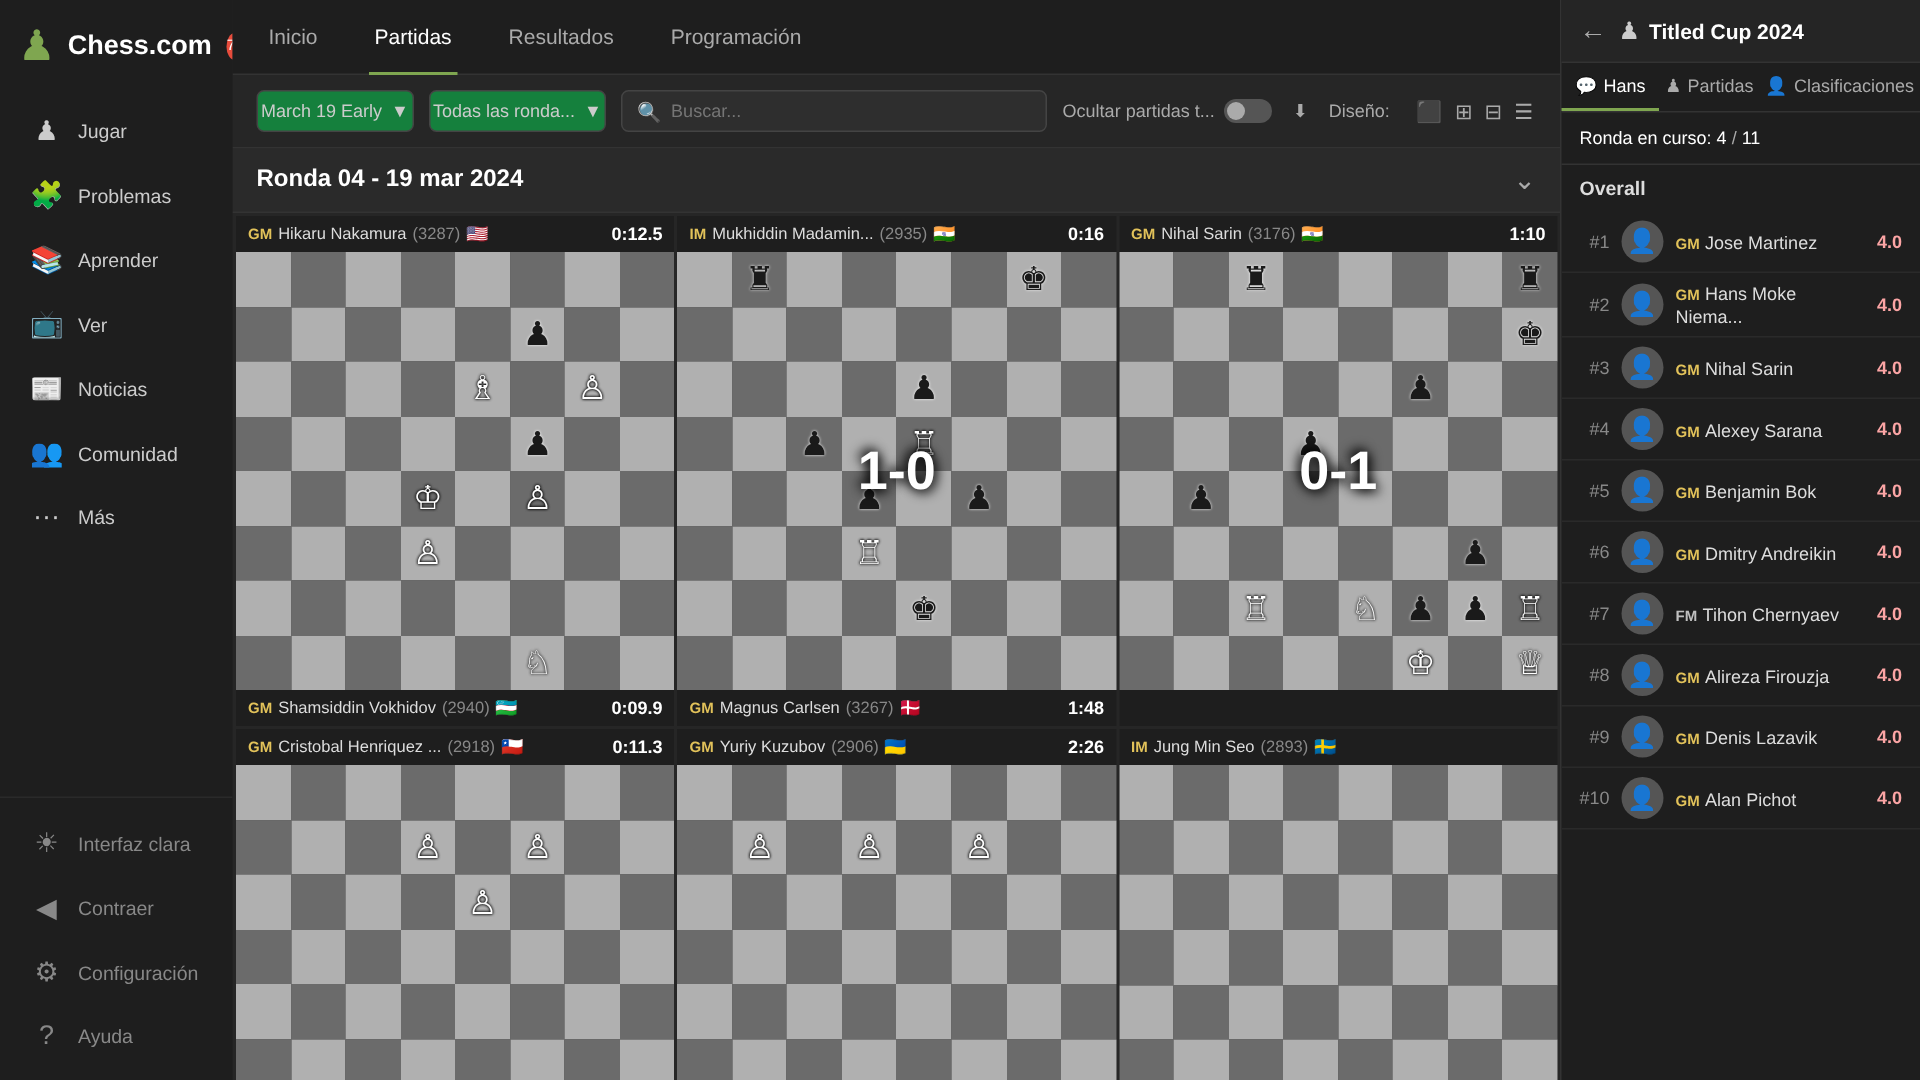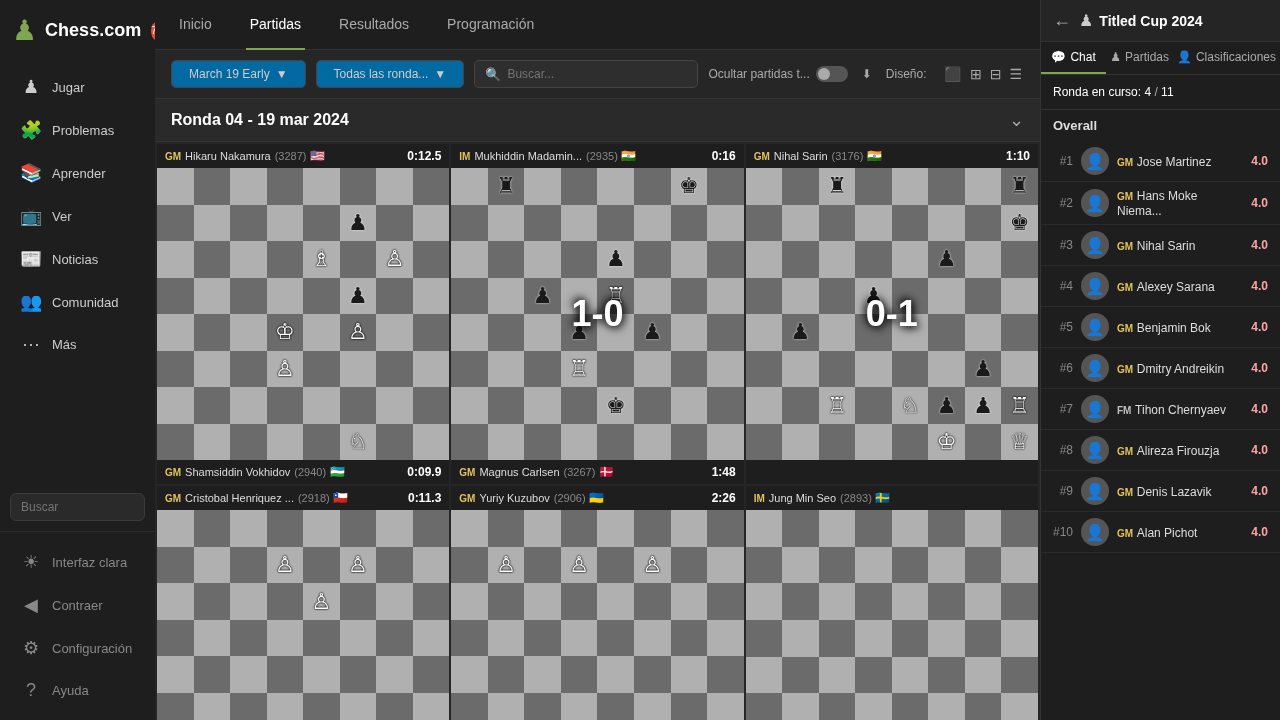--- a/index.html
+++ b/index.html
@@ -62,22 +62,22 @@
       font-size: 14px; border-bottom: 2px solid transparent;
     }
     .top-nav-item.active { color: #fff; border-bottom: 2px solid #7fa650; }
 
     
     .toolbar {
       display: flex; align-items: center; padding: 10px 16px; gap: 10px;
       background: #262626; border-bottom: 1px solid #333;
     }
     .dropdown-btn {
-      background: #0369a1; border: 1px solid #444; color: #ccc;
-      padding: 6px 17px; border-radius: 5px; cursor: pointer;
+      background: #15803d; border: 1px solid #444; color: #ccc;
+      padding: 6px 2px; border-radius: 5px; cursor: pointer;
       display: flex; align-items: center; gap: 6px; font-size: 12px;
     }
     .search-input-wrap {
       flex: 1; max-width: 320px; background: #2e2e2e; border: 1px solid #444;
       border-radius: 5px; display: flex; align-items: center; padding: 0 10px; gap: 6px;
     }
     .search-input-wrap input {
       background: none; border: none; color: #ccc; font-size: 12px; outline: none; width: 100%; padding: 6px 0;
     }
     .hide-games-row { display: flex; align-items: center; gap: 6px; color: #aaa; font-size: 12px; margin-left: auto; }
@@ -241,21 +241,20 @@
     </div>
       <div class="nav-item">
       <span class="nav-icon">👥</span>
       <span class="nav-label">Comunidad</span>
     </div>
       <div class="nav-item">
       <span class="nav-icon">···</span>
       <span class="nav-label">Más</span>
     </div>
     </div>
-  <input class="search-box" type="text" placeholder="Buscar" style="">
   <div class="sidebar-bottom">
       <div class="nav-item">
       <span class="nav-icon">☀</span>
       <span class="nav-label">Interfaz clara</span>
     </div>
       <div class="nav-item">
       <span class="nav-icon">◀</span>
       <span class="nav-label">Contraer</span>
     </div>
       <div class="nav-item">
@@ -803,21 +802,21 @@
   <div class="right-header">
     <span class="back-btn">←</span>
     <div class="event-title-wrap">
       <span class="event-icon">♟</span>
       <span class="event-title">Titled Cup 2024</span>
     </div>
   </div>
   <div class="right-tabs">
     <div class="right-tab active">
       <span>💬</span>
-      <span>Chat</span>
+      <span>Hans</span>
     </div>
     <div class="right-tab">
       <span>♟</span>
       <span>Partidas</span>
     </div>
     <div class="right-tab">
       <span>👤</span>
       <span>Clasificaciones</span>
     </div>
   </div>

